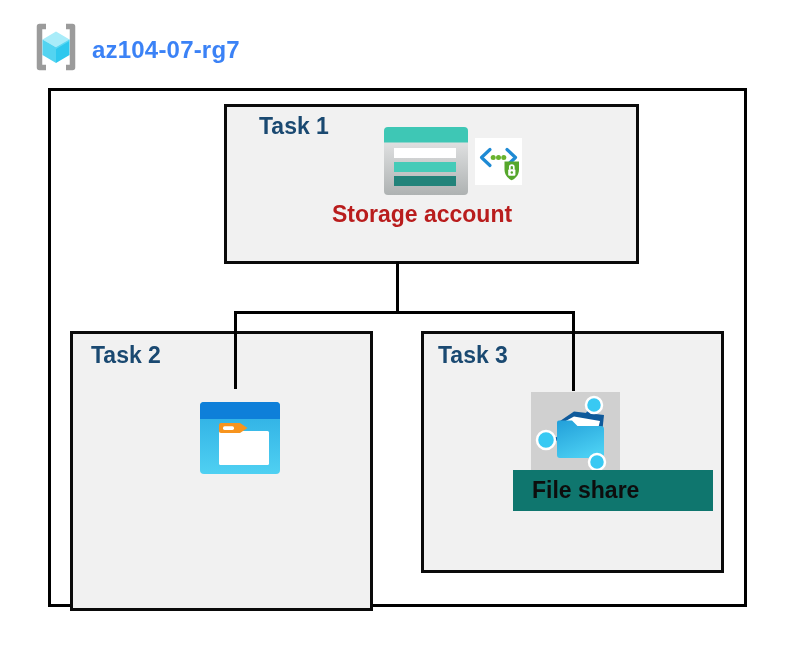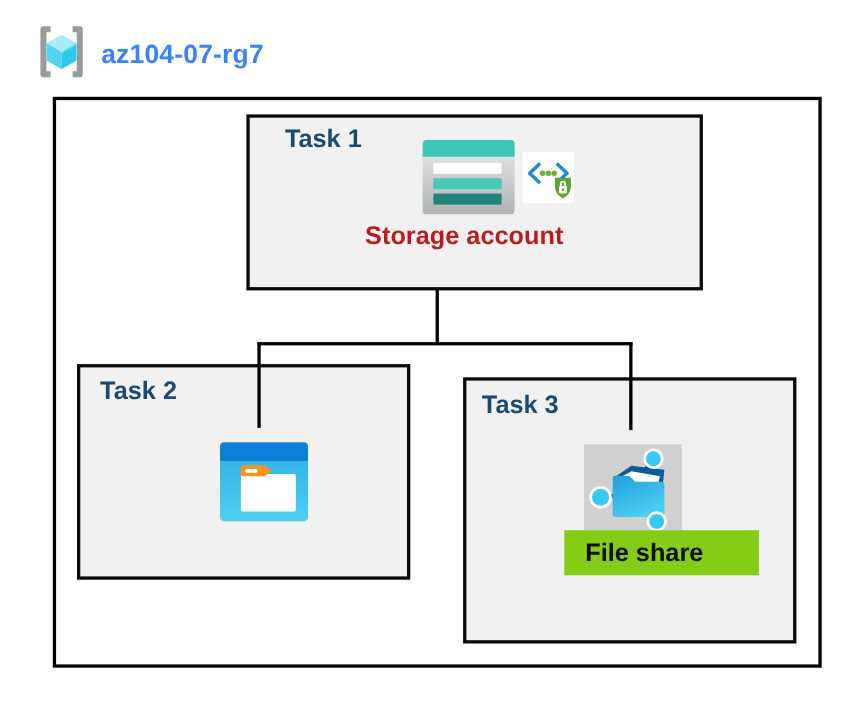--- a/index.html
+++ b/index.html
@@ -30,22 +30,22 @@
     border: 3px solid #000; background: #ffffff;
   }
 
   
   .task-box {
     position: absolute;
     border: 3px solid #0a0a0a;
     background: #f1f1f1;
   }
   .task1 { left: 198px; top: 104px; width: 415px; height: 160px; margin-left: 26px; }
-  .task2 { left: 70px;  top: 331px; width: 303px; height: 196px; }
-  .task3 { left: 421px; top: 331px; width: 303px; height: 242px; margin-top: 12px; }
+  .task2 { left: 70px;  top: 331px; width: 303px; height: 280px; }
+  .task3 { left: 421px; top: 331px; width: 303px; height: 242px; }
 
   .task-label {
     position: absolute;
     font-size: 23px; font-weight: bold; color: #1a4971;
   }
   .task1 .task-label { left: 32px; top: 6px; }
   .task2 .task-label { left: 18px; top: 8px; }
   .task3 .task-label { left: 14px; top: 8px; }
 
   .resource-label {
@@ -62,22 +62,22 @@
   .blob-icon     { left: 127px; top: 68px; width: 80px; height: 72px; }
 
   .fileshare-icon-bg {
     position: absolute;
     left: 107px; top: 58px; width: 89px; height: 78px;
     background: #d0d0d0;
   }
   .fileshare-icon { left: 0; top: 0; width: 89px; height: 78px; }
   .fileshare-label-bg {
     position: absolute;
-    left: 89px; top: 136px; width: 177px; height: 41px;
-    background: #84cc16;
+    left: 89px; top: 136px; width: 200px; height: 41px;
+    background: #0f766e;
   }
   .fileshare-label-bg .resource-label-fs {
     font-size: 23px; font-weight: bold; color: #0d0d0d;
     line-height: 41px; padding-left: 19px;
   }
 
   
   .connector { position: absolute; background: #000; z-index: 5; }
   .conn-v1 { left: 396px; top: 262px; width: 3px; height: 51px; }
   .conn-h1 { left: 234px; top: 311px; width: 341px; height: 3px; }

